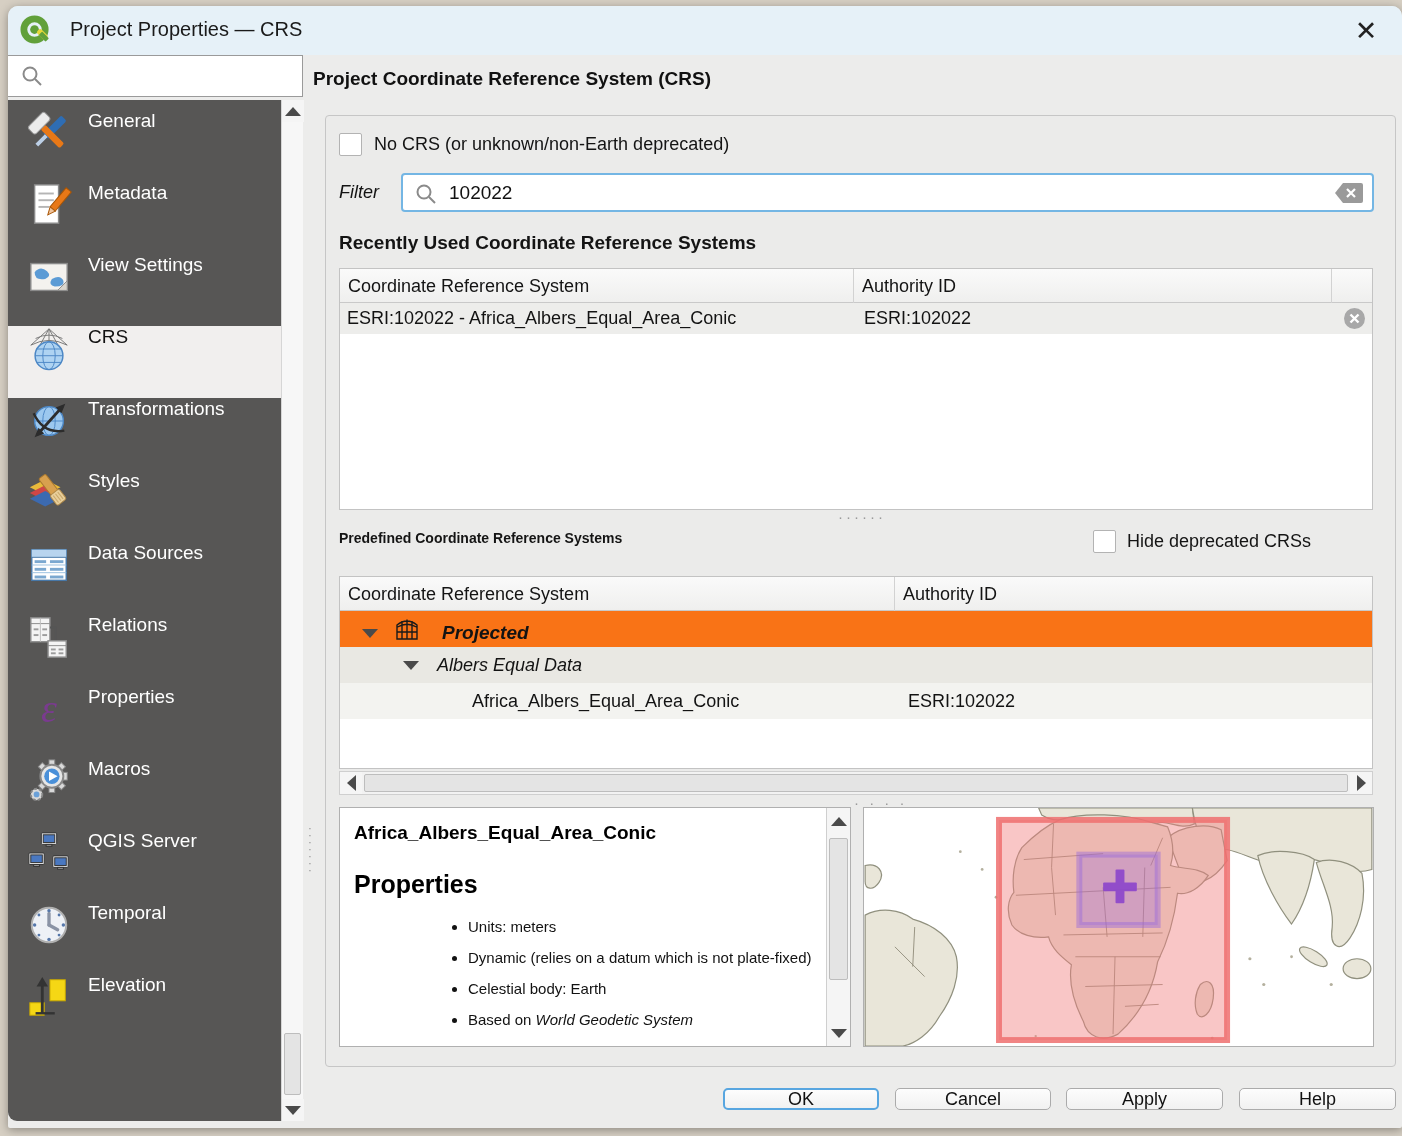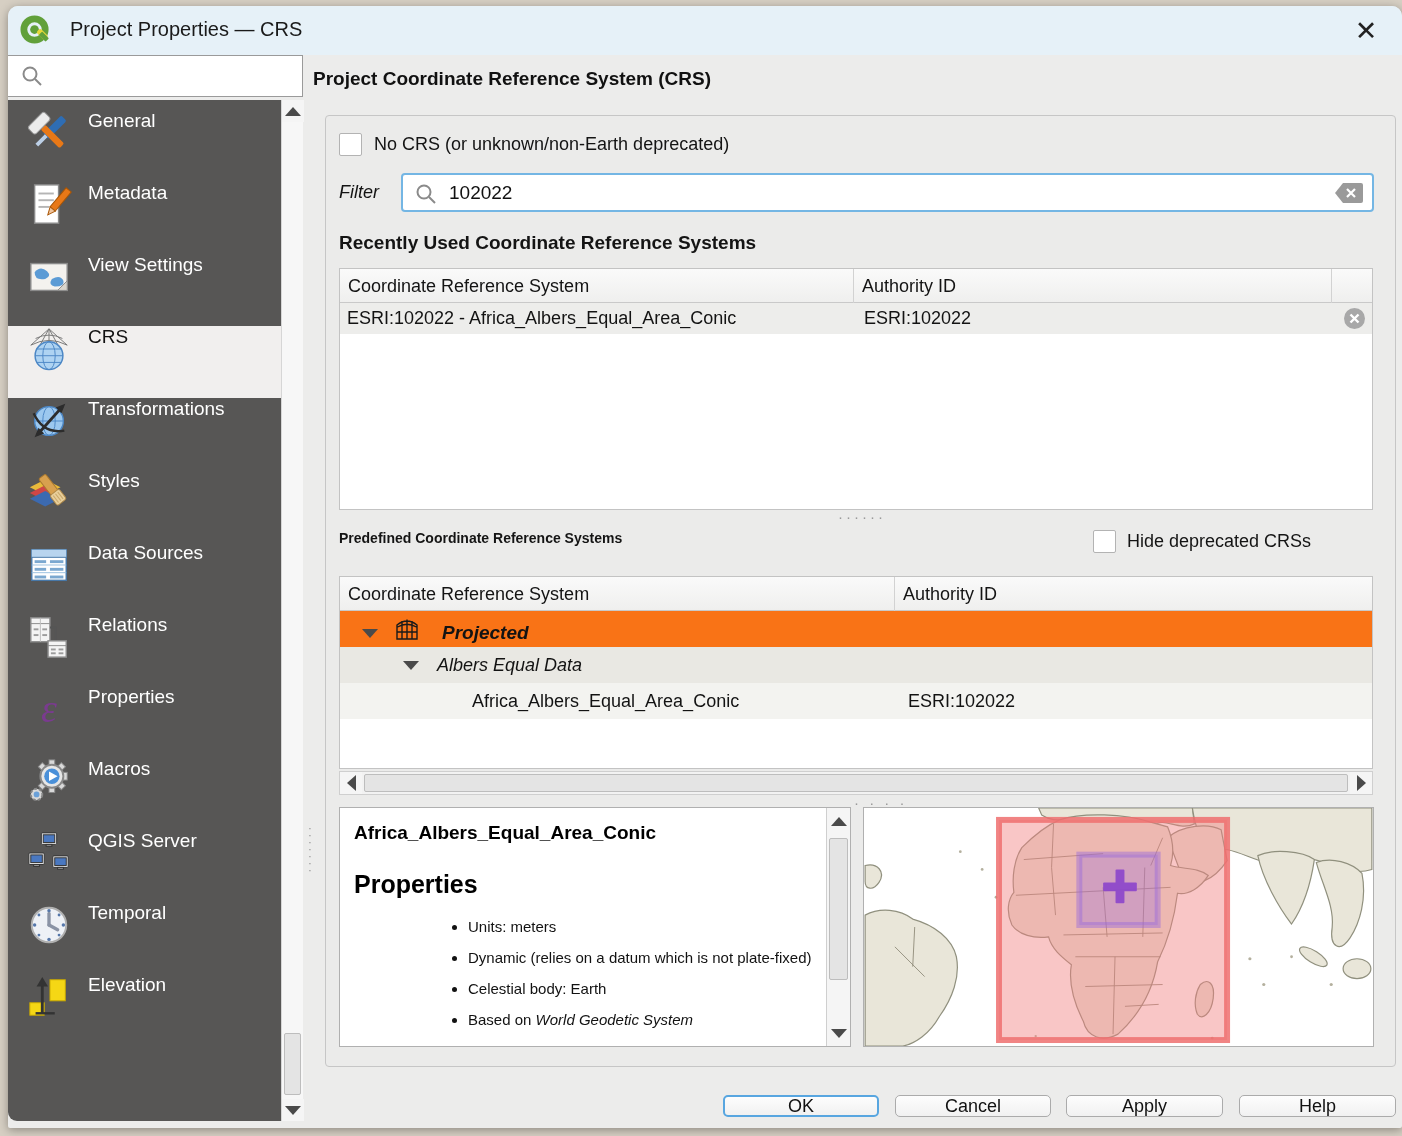--- a/index.html
+++ b/index.html
@@ -39,21 +39,21 @@
   .tbl-head { position:absolute; left:0; top:0; right:0; height:34px;
               background:linear-gradient(#fafafa,#efefee); border-bottom:1px solid #c9c9c9; }
   .th { position:absolute; top:0; height:34px; display:flex; align-items:center; padding-left:8px;
         font-size:18px; color:#141414; border-right:1px solid #d2d2d2; }
   .row { position:absolute; left:0; right:0; display:flex; align-items:center; font-size:18px; color:#131313; }
   .dots-h { color:#9a9a9a; font-size:15px; letter-spacing:3px; line-height:6px; }
   .dots-v { color:#9a9a9a; font-size:13px; line-height:7px; text-align:center; }
   .panel { position:absolute; background:#fff; border:1px solid #b0b0b0; overflow:hidden; }
   .btn { position:absolute; top:1082px; width:156px; height:22px; border:1px solid #ababab; border-radius:5px;
          background:linear-gradient(#fdfdfd,#f1f1f1); font-size:18px; color:#111;
-         display:flex; align-items:center; justify-content:center;margin-top:7px; }
+         display:flex; align-items:center; justify-content:center; }
   .btn.default { border:2px solid #58a6e0; }
   .sb-v { position:absolute; width:24px; background:#f5f5f5; border-left:1px solid #cfcfcf; }
   .arrow-box { position:absolute; display:flex; align-items:center; justify-content:center; background:#f5f5f5; }
   ul.props { margin-left:128px; margin-top:14px; }
   ul.props li { font-size:15px; color:#121212; margin-bottom:4px; line-height:27px; }
 </style>
 </head>
 <body>
 
 <div class="dialog">

